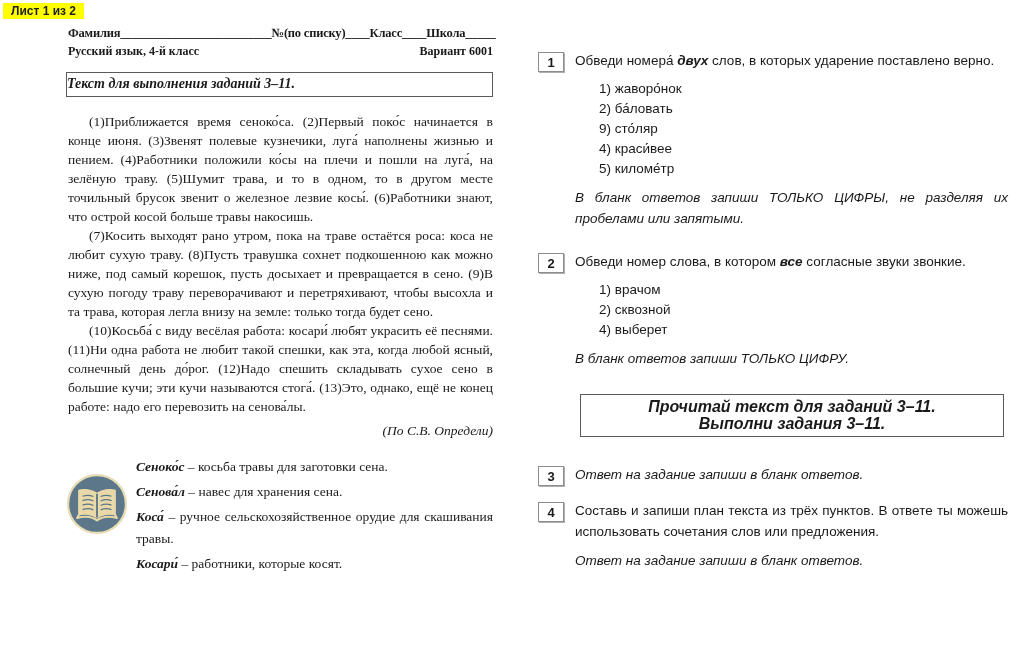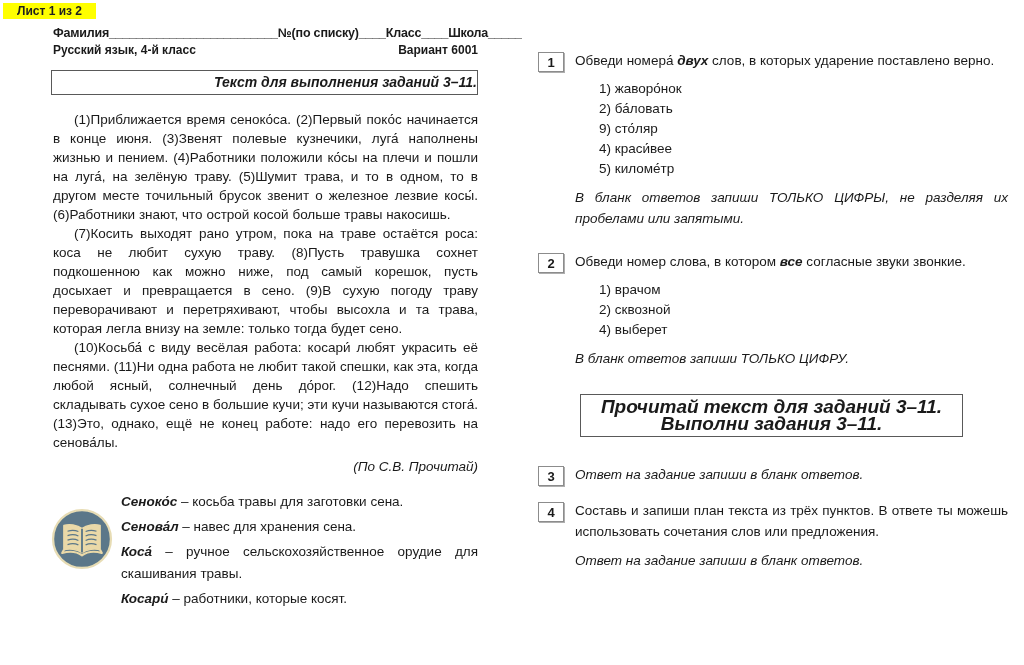--- a/index.html
+++ b/index.html
@@ -9,32 +9,32 @@
     --icon-book:#ead9a8;
     --box-border:#595959;
   }
   *{box-sizing:border-box; margin:0; padding:0;}
   html,body{width:1024px;height:665px;background:#ffffff;overflow:hidden;}
   body{font-family:"Liberation Sans", sans-serif; color:#1a1a1a; position:relative;}
 
   .sheet-label{
     position:absolute; left:3px; top:3px;
     background:var(--highlight);
-    font-size:12px; font-weight:bold; padding:1px 14px; color:#1f1f1f;
+    font-size:12px; font-weight:bold; padding:1px 8px; color:#1f1f1f;
   }
 
   
-  .left-col{position:absolute; left:53px; top:26px; width:425px;}
+  .left-col{position:absolute; left:68px; top:26px; width:425px;font-family:Liberation Serif, serif;}
   .form-line{font-size:12.5px; font-weight:bold; white-space:nowrap; letter-spacing:-0.2px;}
   .title-row{display:flex; justify-content:space-between; margin-top:3px;}
   .title-row span{font-size:12px; font-weight:bold;}
   .box-title{
     margin-top:13px; margin-left:-2px; width:427px;
     border:1px solid var(--box-border);
-    text-align:right; font-size:14px; font-weight:bold; font-style:italic;
+    text-align:left; font-size:14px; font-weight:bold; font-style:italic;
     padding:3px 0 4px 0;
   }
   .body-text{margin-top:15px; font-size:13.5px; line-height:19px; text-align:justify;}
   .body-text p{text-indent:21px;}
   .attribution{margin-top:7px; text-align:right; font-style:italic; font-size:13.5px;}
 
   .glossary{position:relative; margin-top:17px; padding-left:68px; font-size:13.5px; line-height:22px; text-align:justify;}
   .glossary .entry{margin-bottom:3px;}
   .glossary .term{font-weight:bold; font-style:italic;}
   .book-badge{position:absolute; left:-2px; top:17px; width:62px; height:62px;}
@@ -48,23 +48,23 @@
     box-shadow:1px 1px 0 rgba(120,120,120,0.6);
     font-size:13px; font-weight:bold; text-align:center; line-height:20px;
   }
   .qtext{font-size:13.5px; line-height:21px; text-align:justify;}
   .qtext .b{font-weight:normal;}
   .qtext .bi{font-weight:bold; font-style:italic;}
   .options{margin-top:8px; margin-left:24px; font-size:13.5px; line-height:20px;}
   .note{margin-top:8px; font-style:italic; font-size:13.5px; line-height:21px; text-align:justify;}
   .q2{margin-top:22px;}
   .section-box{
-    margin-top:25px; margin-left:42px; width:383px;
+    margin-top:25px; margin-left:42px; width:424px;
     border:1px solid var(--box-border);
-    text-align:center; font-size:19px; font-weight:bold; font-style:italic;
+    text-align:center; font-size:16px; font-weight:bold; font-style:italic;
     line-height:17px; padding:3px 0 4px 0;
   }
   .q3{margin-top:27px;}
   .q4{margin-top:15px;}
 </style>
 </head>
 <body>
 
 <div class="sheet-label">Лист 1 из 2</div>
 
@@ -74,21 +74,21 @@
     <span>Русский язык, 4-й класс</span>
     <span>Вариант 6001</span>
   </div>
   <div class="box-title">Текст для выполнения заданий 3–11.</div>
 
   <div class="body-text">
     <p>(1)Приближается время сеноко́са. (2)Первый поко́с начинается в конце июня. (3)Звенят полевые кузнечики, луга́ наполнены жизнью и пением. (4)Работники положили ко́сы на плечи и пошли на луга́, на зелёную траву. (5)Шумит трава, и то в одном, то в другом месте точильный брусок звенит о железное лезвие косы́. (6)Работники знают, что острой косой больше травы накосишь.</p>
     <p>(7)Косить выходят рано утром, пока на траве остаётся роса: коса не любит сухую траву. (8)Пусть травушка сохнет подкошенною как можно ниже, под самый корешок, пусть досыхает и превращается в сено. (9)В сухую погоду траву переворачивают и перетряхивают, чтобы высохла и та трава, которая легла внизу на земле: только тогда будет сено.</p>
     <p>(10)Косьба́ с виду весёлая работа: косари́ любят украсить её песнями. (11)Ни одна работа не любит такой спешки, как эта, когда любой ясный, солнечный день до́рог. (12)Надо спешить складывать сухое сено в большие кучи; эти кучи называются стога́. (13)Это, однако, ещё не конец работе: надо его перевозить на сенова́лы.</p>
   </div>
-  <div class="attribution">(По С.В. Прочитай)</div>
+  <div class="attribution">(По С.В. Определи)</div>
 
   <div class="glossary">
     <span class="book-badge">
       <svg viewBox="0 0 60 60" width="62" height="62" aria-hidden="true">
         <circle cx="30" cy="30" r="28" fill="var(--icon-circle)" stroke="var(--icon-ring)" stroke-width="2.2"></circle>
         <path d="M12.5 40.5 L10.8 43.6 C17.5 41.7 25.2 42.4 30 45.8 C34.8 42.4 42.5 41.7 49.2 43.6 L47.5 40.5" fill="none" stroke="var(--icon-book)" stroke-width="2" stroke-linejoin="round"></path>
         <path d="M30 20 C25.5 16.2 17 15.3 12.5 17 L12.5 40.5 C17 39 25.5 39.6 30 43.2 C34.5 39.6 43 39 47.5 40.5 L47.5 17 C43 15.3 34.5 16.2 30 20 Z" fill="var(--icon-book)" stroke="var(--icon-book)" stroke-width="1.5" stroke-linejoin="round"></path>
         <path d="M30 20 L30 43" stroke="var(--icon-circle)" stroke-width="1.8"></path>
         <g stroke="var(--icon-circle)" stroke-width="1.2" fill="none">
           <path d="M16 22.5 q5.5 -2 10.5 0.3"></path>

